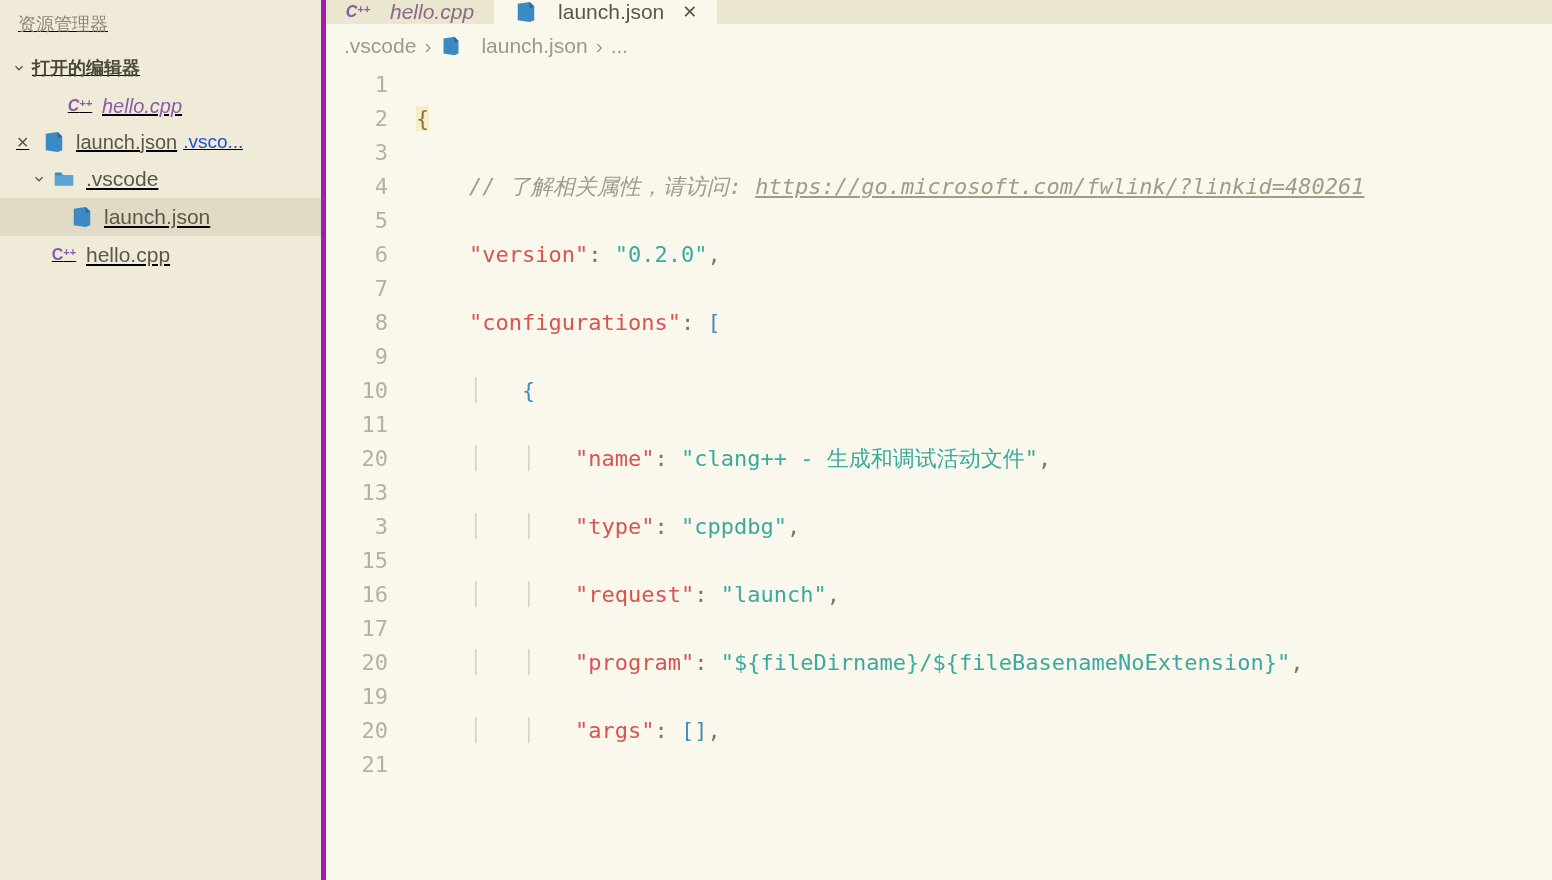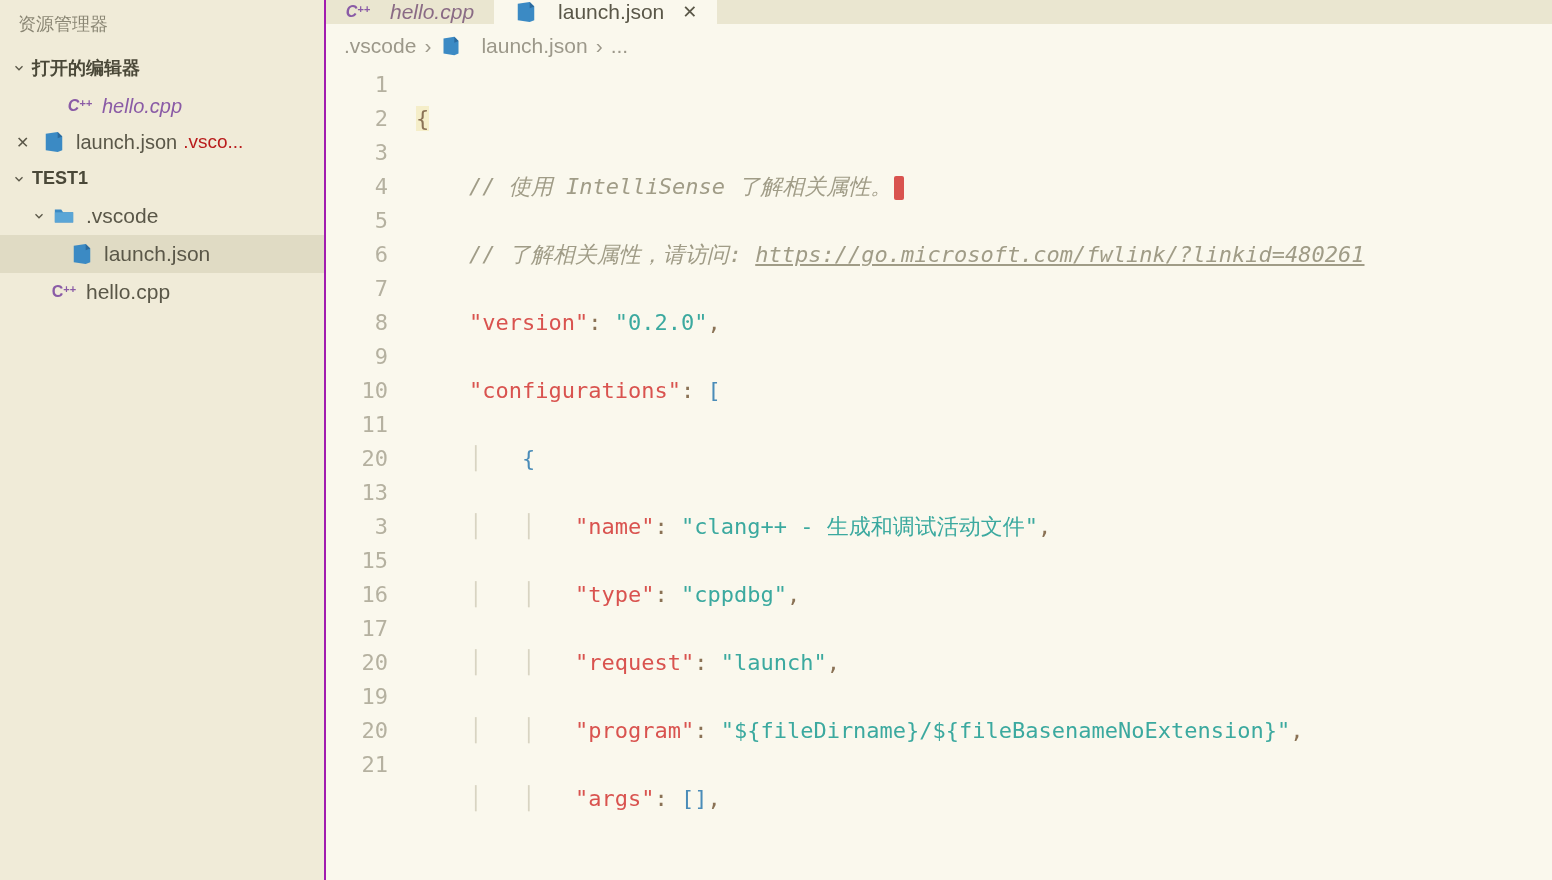--- a/index.html
+++ b/index.html
@@ -7,23 +7,24 @@
   font-family: -apple-system, BlinkMacSystemFont, "Segoe UI", sans-serif;
   background: #f0ebd8;
   width: 1552px;
   height: 880px;
   overflow: hidden;
   display: flex;
 }
 .sidebar {
   width: 326px;
   background: #f0ebd8;
-  border-right: 2px solid #a21caf;
+  border-right: 5px solid #a21caf;
   display: flex;
   flex-direction: column;
+  text-decoration: underline;
 }
 .sidebar-title {
   padding: 12px 18px;
   font-size: 18px;
   color: #8a8674;
   font-weight: 400;
 }
 .section-header {
   display: flex;
   align-items: center;
@@ -69,21 +70,21 @@
   display: flex;
   align-items: center;
   padding: 7px 8px;
   font-size: 21px;
   color: #5a5748;
   cursor: pointer;
 }
 .tree-item.selected { background: #e0dbc4; }
 .tree-indent-1 { padding-left: 30px; }
 .tree-indent-2 { padding-left: 70px; }
-.dim-text { color: #b91c1c; margin-left: 6px; font-size: 19px; white-space: nowrap; overflow: hidden; text-overflow: ellipsis; }
+.dim-text { color: #1d4ed8; margin-left: 6px; font-size: 19px; white-space: nowrap; overflow: hidden; text-overflow: ellipsis; }
 
 .main {
   flex: 1;
   display: flex;
   flex-direction: column;
   background: #faf8ed;
 }
 .tabs {
   display: flex;
   background: #eae6d0;
@@ -191,28 +192,20 @@
     <span class="file-icon">
       <svg width="22" height="22" viewBox="0 0 24 24">
           <path d="M3 3l13-2 5 5v15l-5 2-13-2V3z" fill="#3b8ac4"></path>
           <path d="M16 1l5 5-5 2V1z" fill="#2b6a9e"></path>
         </svg>
     </span>
     <span>launch.json</span>
     <span class="dim-text">.vsco...</span>
   </div>
 
-  <div class="section-header">
-    <span class="chevron">
-      <svg width="14" height="14" viewBox="0 0 16 16">
-          <path d="M4 6l4 4 4-4" stroke="#5a5748" stroke-width="1.5" fill="none"></path>
-        </svg>
-    </span>
-    <span>TEST1</span>
-  </div>
 
   <div class="tree-item tree-indent-1">
     <span class="chevron">
       <svg width="14" height="14" viewBox="0 0 16 16">
           <path d="M4 6l4 4 4-4" stroke="#5a5748" stroke-width="1.5" fill="none"></path>
         </svg>
     </span>
     <span class="file-icon">
       <svg width="22" height="22" viewBox="0 0 24 24">
           <path d="M2 5h7l2 3h11v11H2V5z" fill="#3b8ac4"></path>
@@ -293,21 +286,20 @@
         <div class="ln">15</div>
         <div class="ln">16</div>
         <div class="ln">17</div>
         <div class="ln">20</div>
         <div class="ln">19</div>
         <div class="ln">20</div>
         <div class="ln">21</div>
       </div>
     <div class="code">
 <div class="code-line"><span class="hl-brace tok-punc">{</span></div>
-<div class="code-line">    <span class="tok-comment">// 使用 IntelliSense 了解相关属性。</span><span class="cursor-mark"></span></div>
 <div class="code-line">    <span class="tok-comment"><span>// 了解相关属性，请访问: </span><span class="tok-url">https://go.microsoft.com/fwlink/?linkid=480261</span></span></div>
 <div class="code-line">    <span class="tok-key">"version"</span><span class="tok-punc">: </span><span class="tok-str">"0.2.0"</span><span class="tok-punc">,</span></div>
 <div class="code-line">    <span class="tok-key">"configurations"</span><span class="tok-punc">: </span><span class="tok-bracket">[</span></div>
 <div class="code-line">    <span class="guide">│   </span><span class="tok-bracket">{</span></div>
 <div class="code-line">    <span class="guide">│   │   </span><span class="tok-key">"name"</span><span class="tok-punc">: </span><span class="tok-str">"clang++ - 生成和调试活动文件"</span><span class="tok-punc">,</span></div>
 <div class="code-line">    <span class="guide">│   │   </span><span class="tok-key">"type"</span><span class="tok-punc">: </span><span class="tok-str">"cppdbg"</span><span class="tok-punc">,</span></div>
 <div class="code-line">    <span class="guide">│   │   </span><span class="tok-key">"request"</span><span class="tok-punc">: </span><span class="tok-str">"launch"</span><span class="tok-punc">,</span></div>
 <div class="code-line">    <span class="guide">│   │   </span><span class="tok-key">"program"</span><span class="tok-punc">: </span><span class="tok-str">"${fileDirname}/${fileBasenameNoExtension}"</span><span class="tok-punc">,</span></div>
 <div class="code-line">    <span class="guide">│   │   </span><span class="tok-key">"args"</span><span class="tok-punc">: </span><span class="tok-bracket">[]</span><span class="tok-punc">,</span></div>
 

